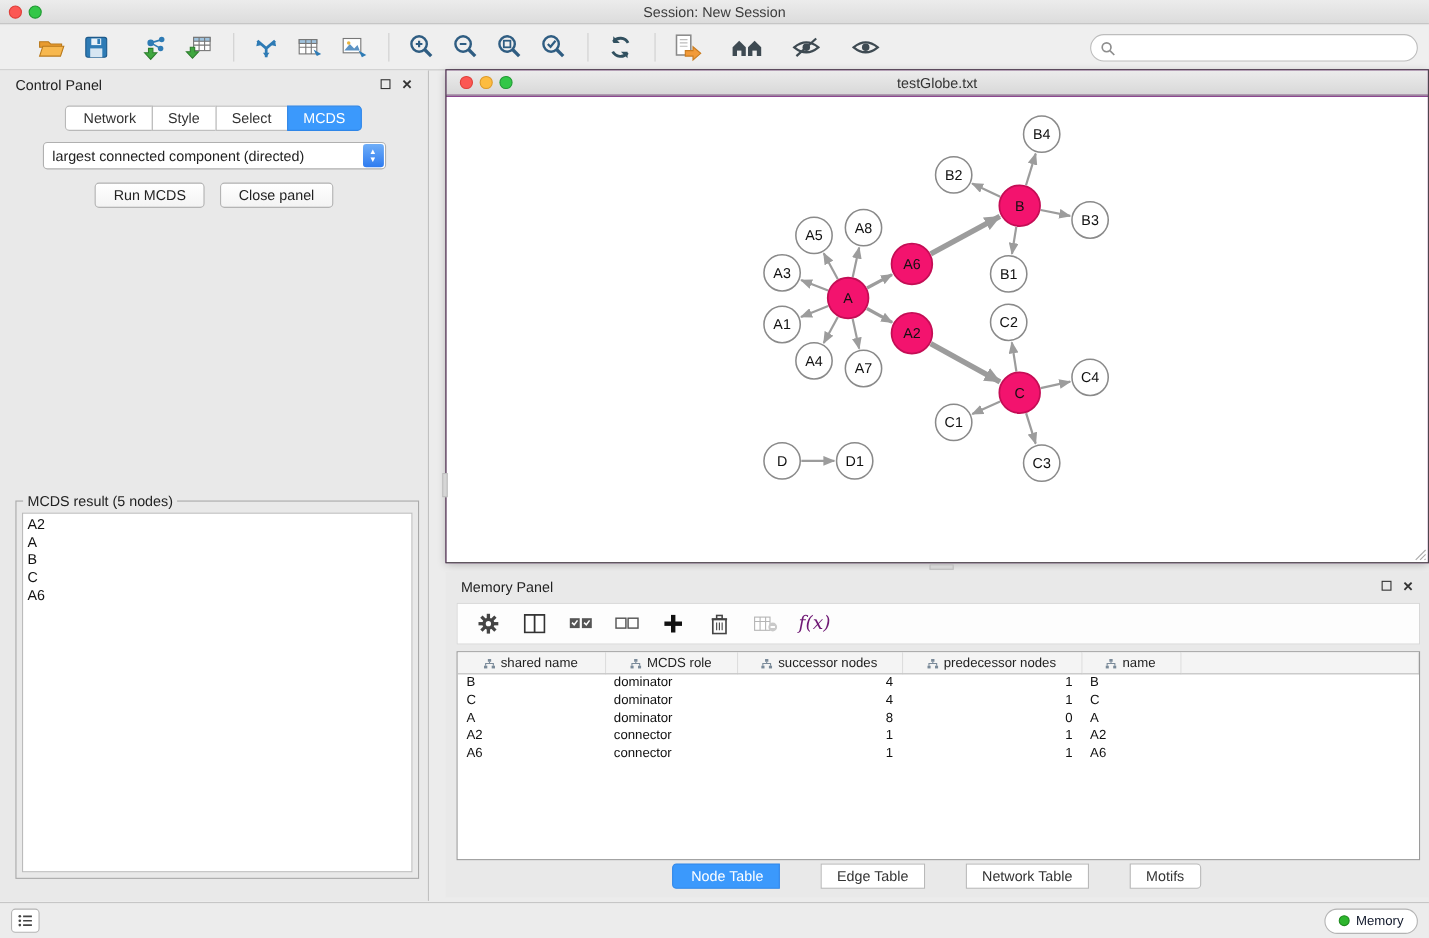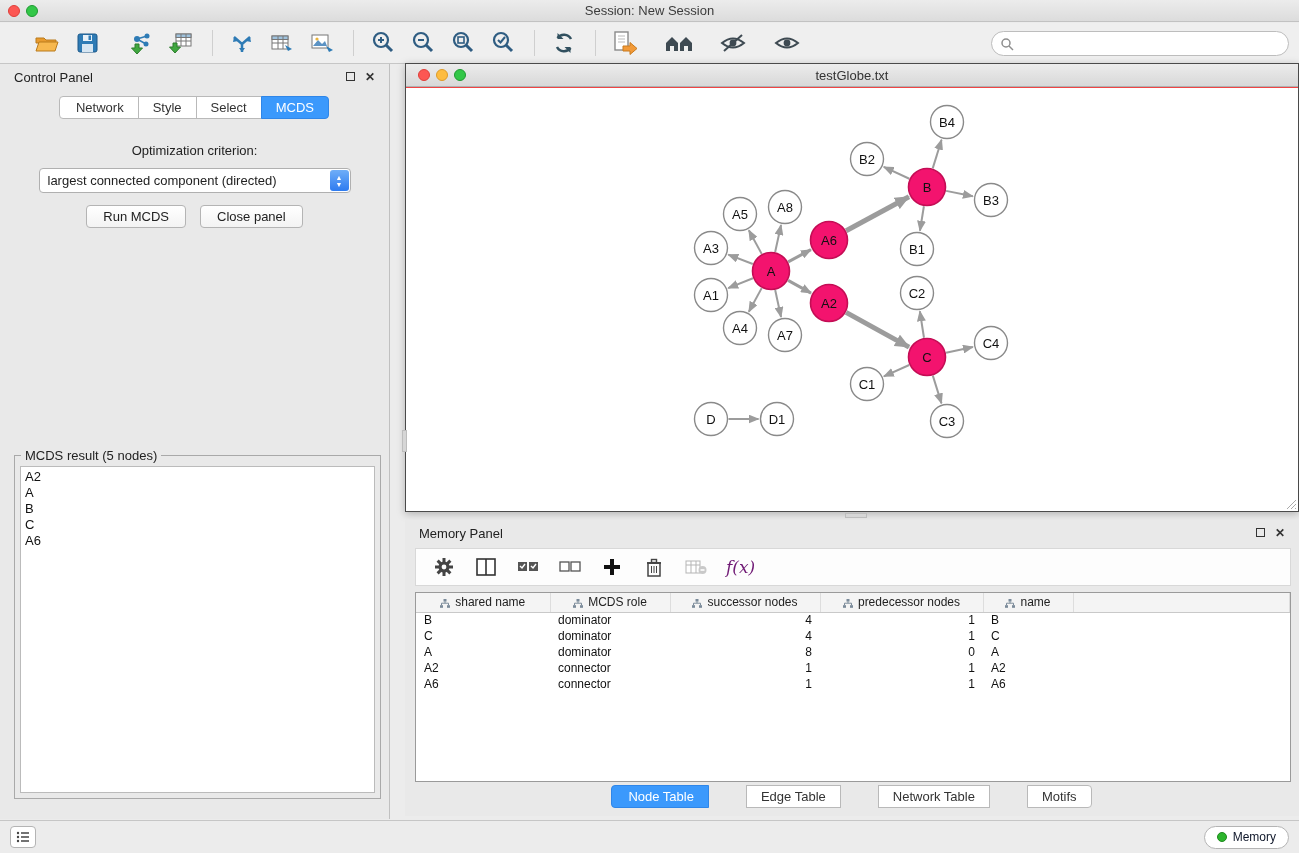--- a/index.html
+++ b/index.html
@@ -81,21 +81,21 @@
     position:absolute; top:-8px; left:6px; background:#e9e9e9; padding:0 4px; font-size:13px;
   }
   .listarea{
     position:absolute; left:5px; right:5px; top:10px; bottom:5px;
     background:#fff; border:1px solid #bbb; overflow:hidden; padding:2px 4px;
   }
   .list-item{ font-size:13px; line-height:16px; color:#111; }
   
   .net-window{
     position:absolute; left:405px; top:63px; width:894px; height:449px;
-    background:#ef4444; border:1px solid #4a4a4a;
+    background:#701a75; border:1px solid #4a4a4a;
     box-shadow:0 2px 8px rgba(0,0,0,.25);
   }
   .net-titlebar{
     position:relative; height:23px; background:linear-gradient(#ececec,#d8d8d8);
     border-bottom:1px solid #b0b0b0; text-align:center; line-height:23px; font-size:13px; color:#333;
   }
   .net-content{ position:absolute; left:0; top:24px; right:0; bottom:0; background:#fff; overflow:hidden;}
   .resize-grip{ position:absolute; right:1px; bottom:1px; }
   .splitter-grip-v{ position:absolute; left:402px; top:430px; width:5px; height:22px; background:#d6d6d6; border:1px solid #bdbdbd;}
   .splitter-grip-h{ position:absolute; left:845px; top:513px; width:22px; height:5px; background:#d6d6d6; border:1px solid #bdbdbd;}
@@ -298,21 +298,20 @@
     <span class="spacer"></span>
     <span class="win-glyph"><span class="float-glyph"></span></span>
     <span class="win-glyph" style="font-weight:bold;">✕</span>
   </div>
   <div class="seg-tabs" id="cp-tabs">
       <div class="seg-btn">Network</div>
       <div class="seg-btn">Style</div>
       <div class="seg-btn">Select</div>
       <div class="seg-btn active">MCDS</div>
     </div>
-  <div class="opt-label">Optimization criterion:</div>
   <div class="combo">
     <span>largest connected component (directed)</span>
     <span class="combo-stepper">
         <span>▲</span>
         <span>▼</span>
       </span>
   </div>
   <div class="btn-row">
     <button class="push-btn">Run MCDS</button>
     <button class="push-btn">Close panel</button>

